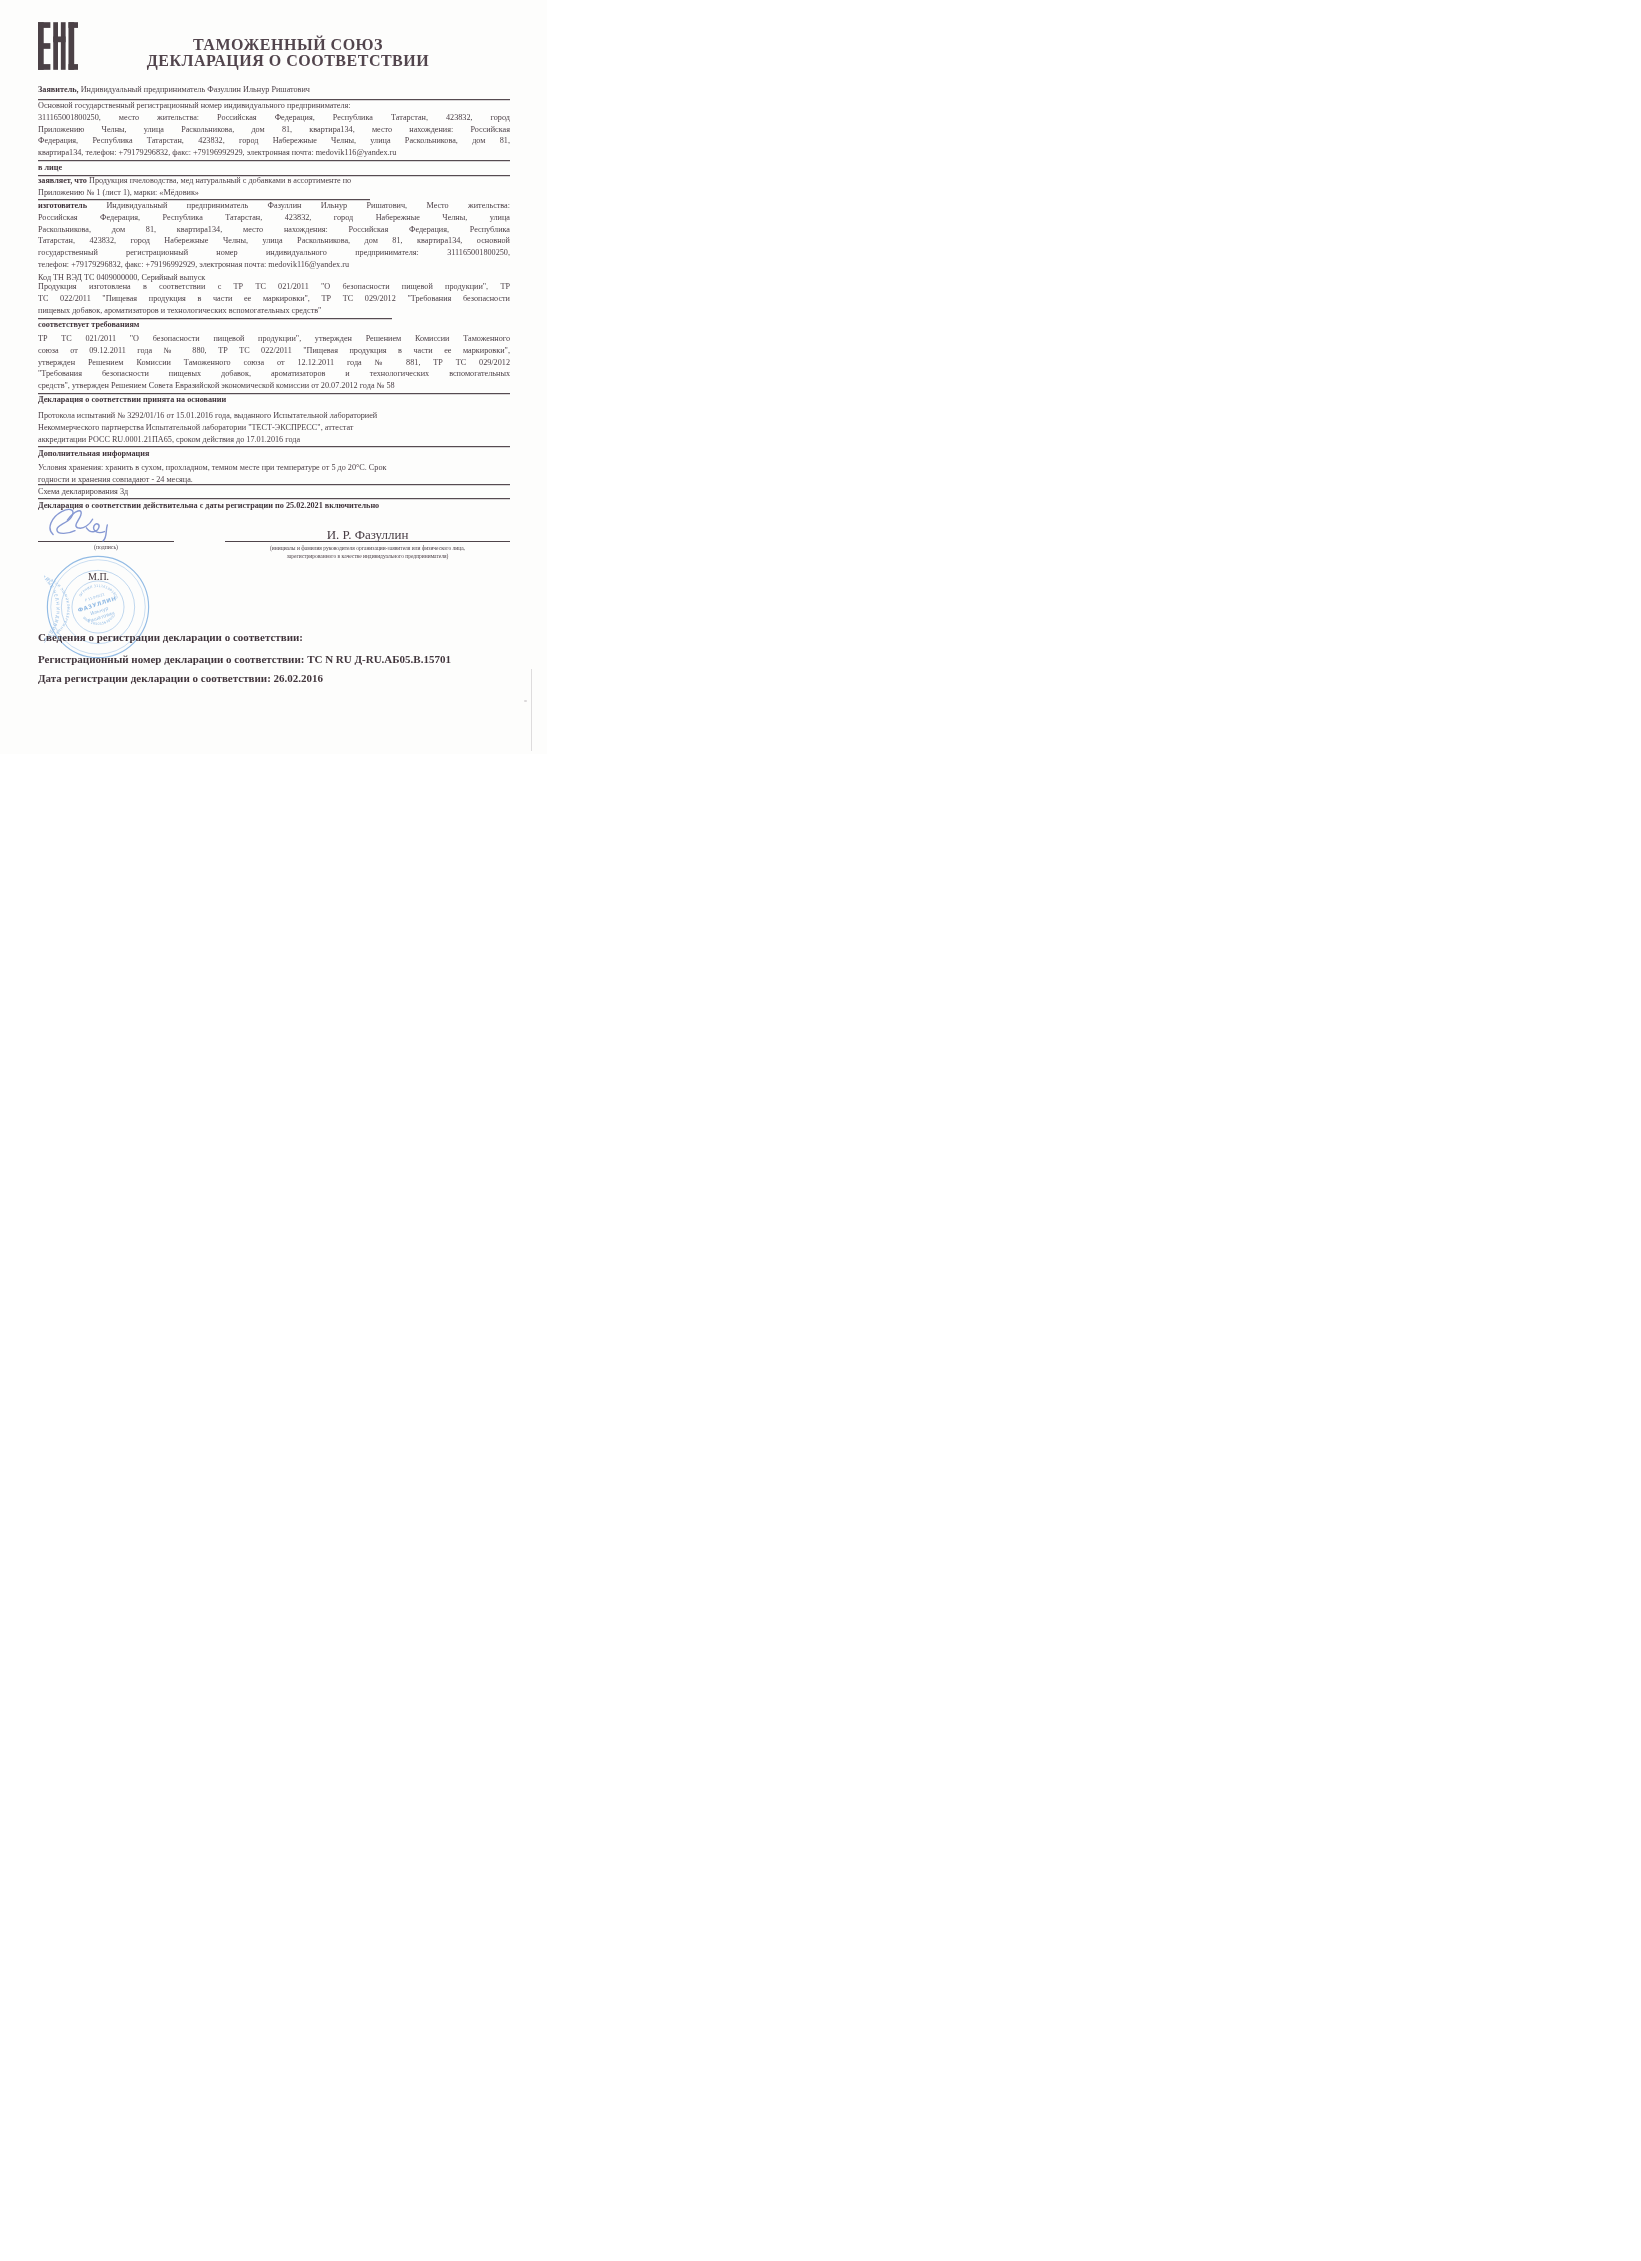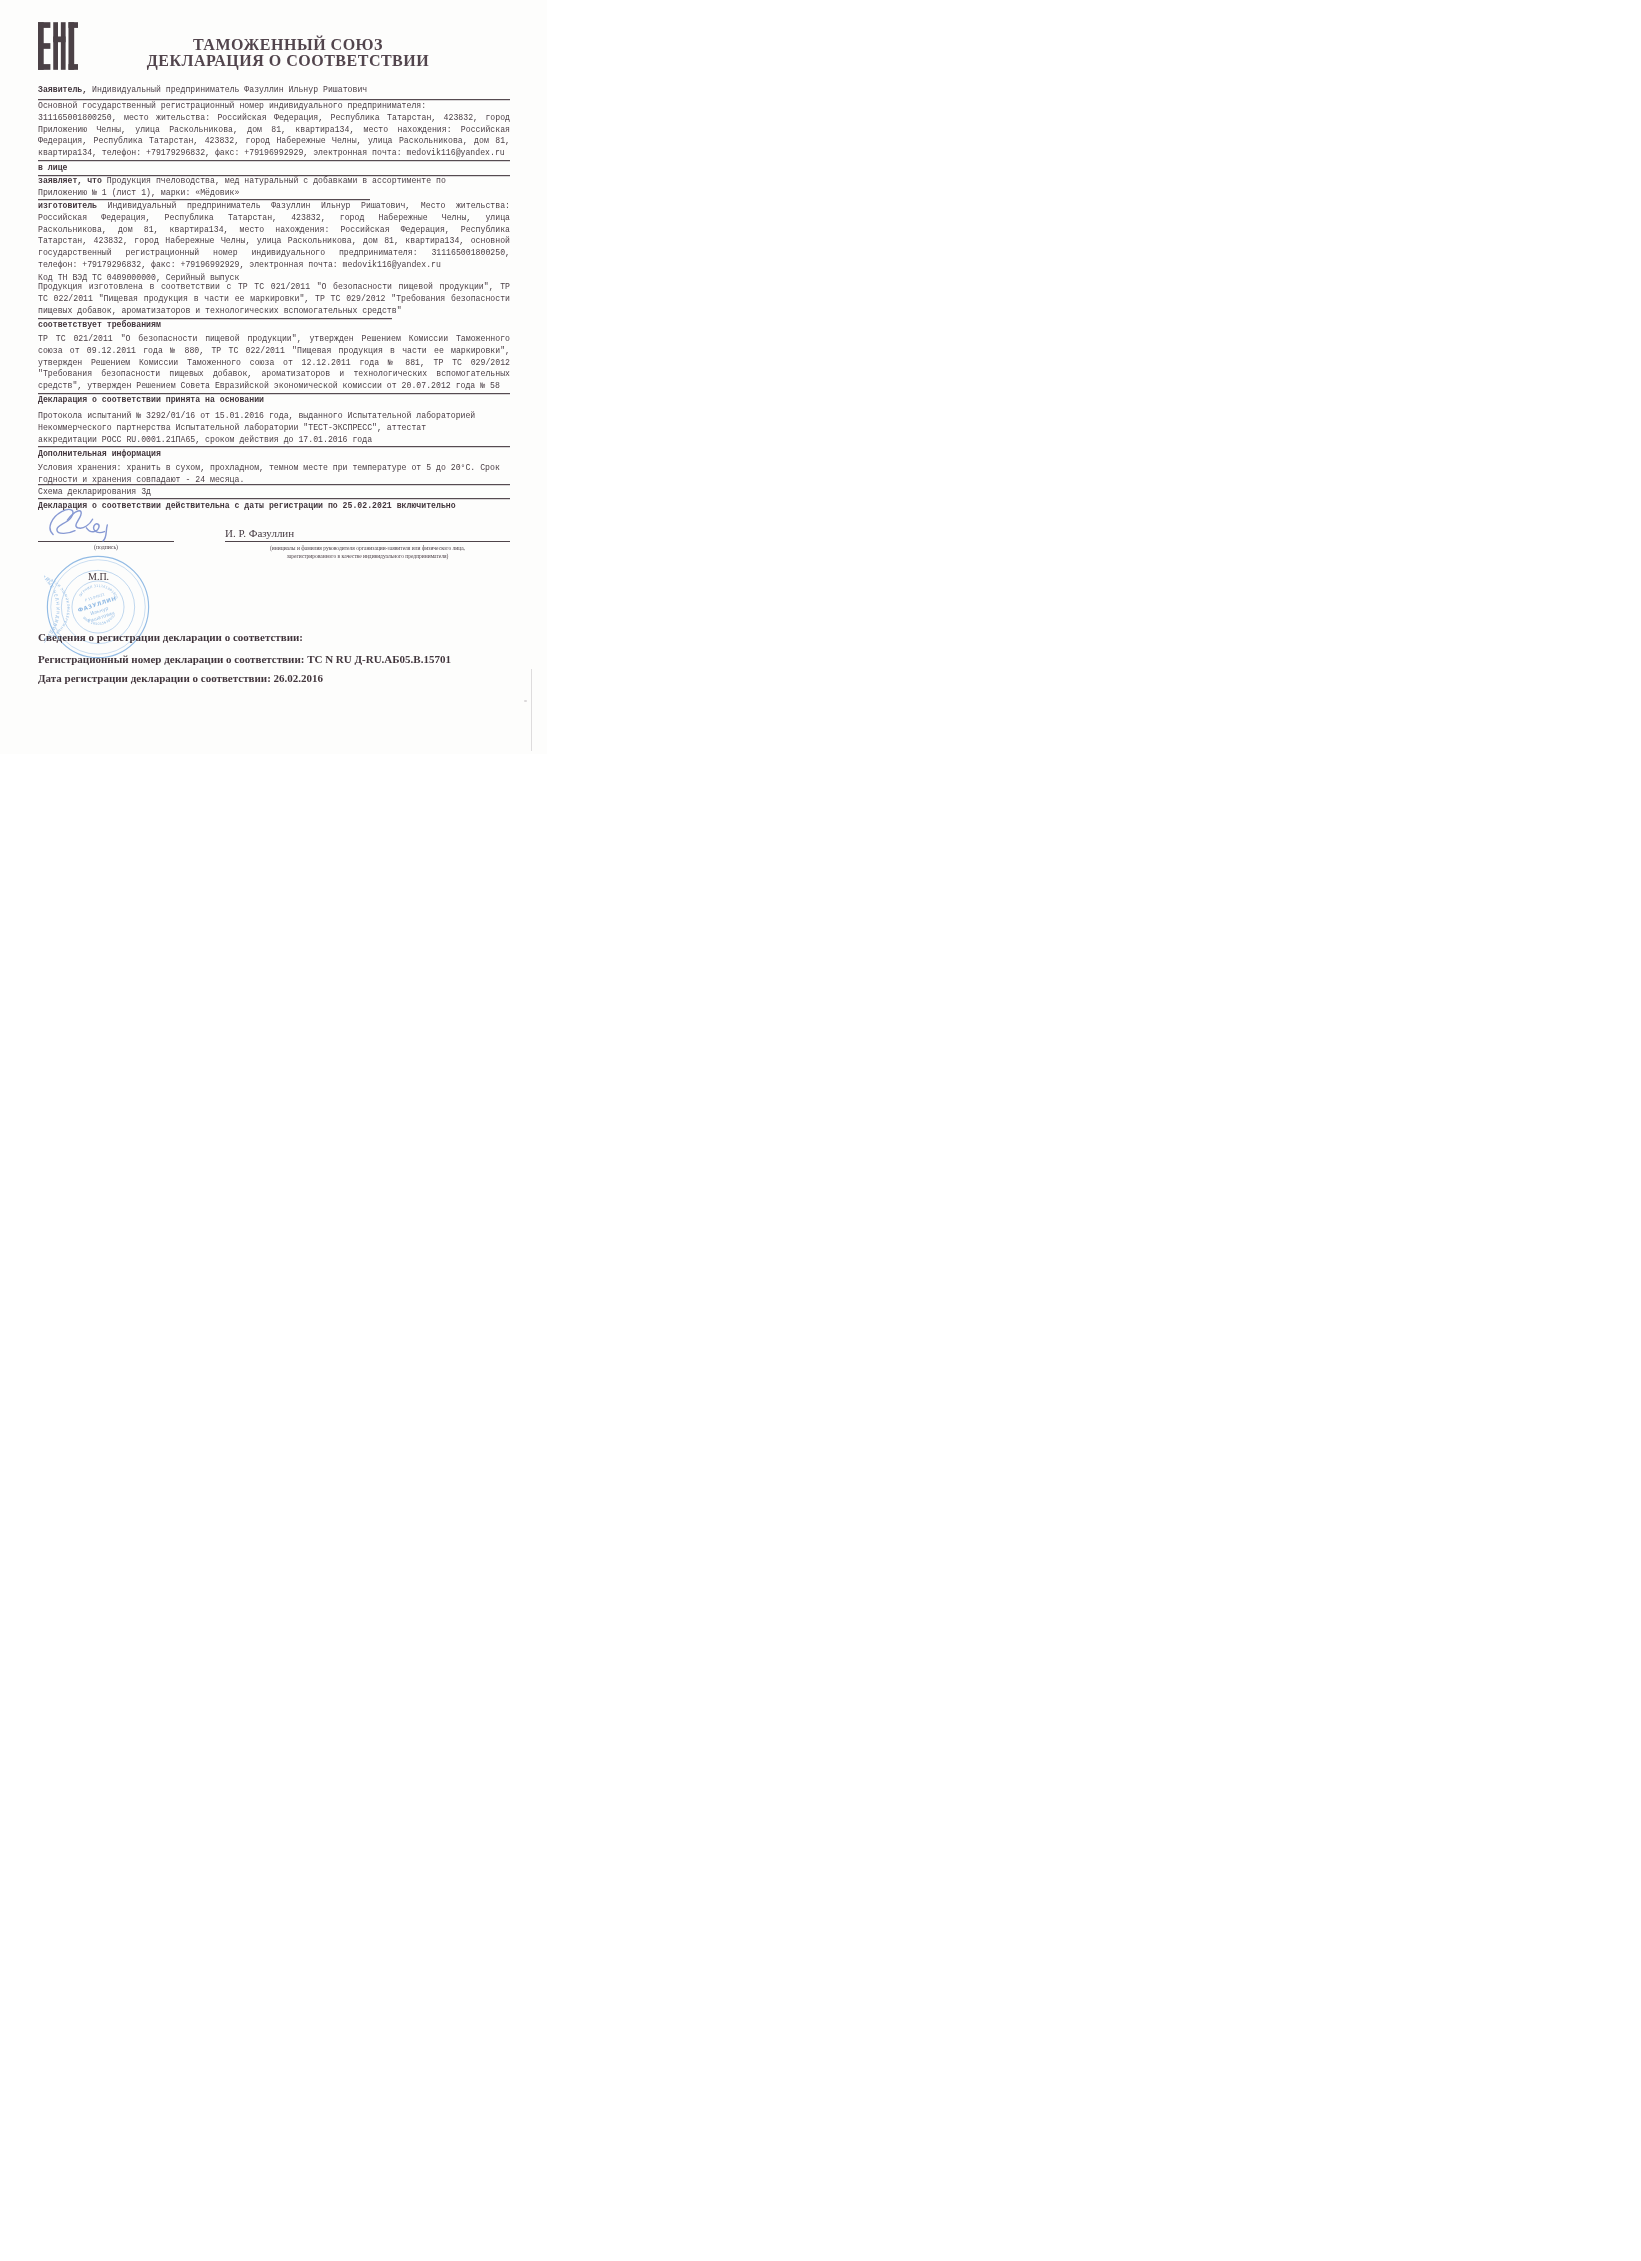--- a/index.html
+++ b/index.html
@@ -4,35 +4,35 @@
 <style>
   html,body{margin:0;padding:0;background:#ffffff;}
   #page{
     position:relative;
     width:547px;height:754px;
     background:#fdfdfc;
     font-family:"Liberation Serif","DejaVu Serif",serif;
     color:#4a3e45;
     overflow:hidden;
   }
-  .para{position:absolute;left:38px;width:472px;font-family:Liberation Mono, monospace;}
+  .para{position:absolute;left:38px;width:472px;}
   .ln{font-size:8.2px;line-height:11.8px;white-space:normal;}
   .jl{text-align:justify;text-align-last:justify;}
   .b{font-weight:bold;color:#42363d;}
   .rule{position:absolute;left:38px;height:1px;background:#564b51;box-shadow:0 1px 0 rgba(86,75,81,.22);}
   #title{
     position:absolute;left:63px;right:34px;top:37px;
     text-align:center;font-weight:bold;color:#52454d;
     font-size:16px;line-height:16px;letter-spacing:0.5px;
   }
   #eac-logo{position:absolute;left:38px;top:22px;}
   .sigline{position:absolute;height:1px;background:#4f444a;}
   .cap{position:absolute;font-size:5.8px;color:#4a3e45;text-align:center;line-height:7.7px;}
   .capsm{position:absolute;font-size:5.5px;color:#4a3e45;text-align:center;line-height:8px;}
-  #sig-name{position:absolute;left:225px;width:285px;top:527px;text-align:left;font-size:11px;color:#473c43;}
+  #sig-name{position:absolute;left:225px;width:285px;top:527px;text-align:center;font-size:13px;color:#473c43;}
   #mp-mark{position:absolute;left:88px;top:571px;font-size:10px;color:#42363d;z-index:3;}
   #signature-svg{position:absolute;left:46px;top:504px;z-index:3;}
   #stamp-svg{position:absolute;left:44px;top:553px;z-index:1;opacity:.92;}
   .regline{position:absolute;left:38px;width:472px;font-size:11px;font-weight:bold;color:#42363d;z-index:2;margin-top:28px;}
   .streak{position:absolute;background:#b9b3b8;}
 </style>
 </head>
 <body>
 
 <div id="page">

